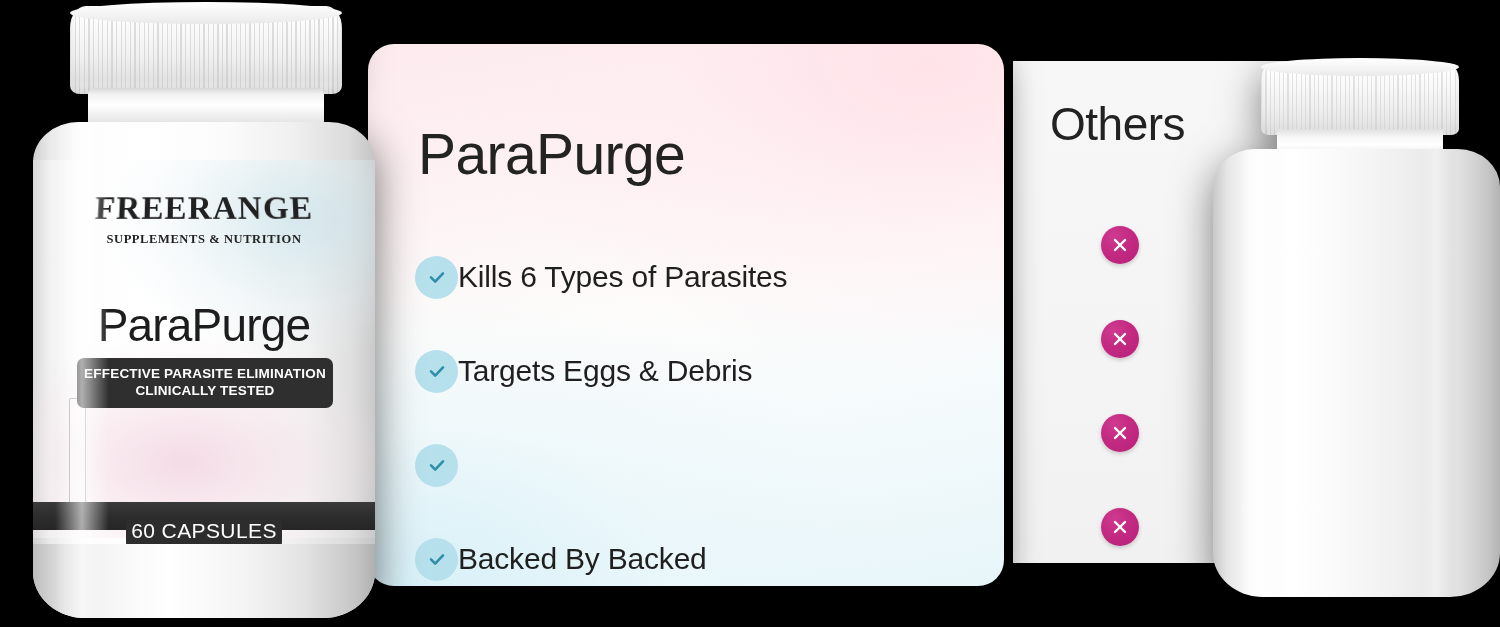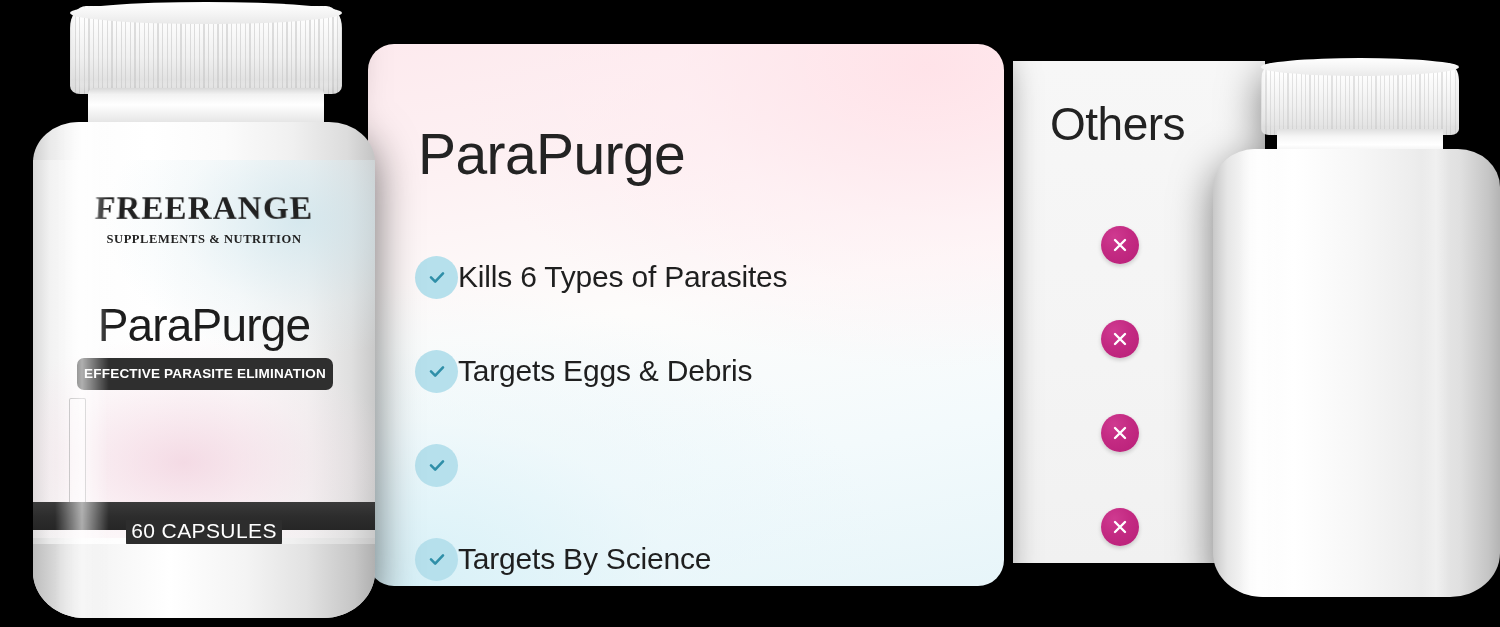--- a/index.html
+++ b/index.html
@@ -77,20 +77,21 @@
   
   #others-panel {
     position: absolute;
     left: 1013px;
     top: 61px;
     width: 252px;
     height: 502px;
     background: linear-gradient(180deg, #f7f7f7 0%, #f4f4f4 60%, #f1f1f1 100%);
     box-shadow: 0 10px 30px rgba(0,0,0,0.5), 0 2px 5px rgba(0,0,0,0.35);
     z-index: 20;
+    padding-left: 41px;
   }
   #others-title {
     position: absolute;
     left: 37px;
     top: 40px;
     font-size: 46px;
     font-weight: 400;
     letter-spacing: -0.5px;
     color: #222222;
     line-height: 1;
@@ -438,37 +439,38 @@
           </svg>
         </span>
       </div>
 
       <div class="benefit-row">
         <span class="check-badge">
           <svg width="24" height="24" viewBox="0 0 24 24" aria-hidden="true">
             <path d="M6 12.4 L10.2 16.6 L18 8.4" stroke="#2f8fa8" stroke-width="2.6" stroke-linecap="round" stroke-linejoin="round" fill="none"></path>
           </svg>
         </span>
-        <span class="benefit-text">Targets By Science</span>
+        <span class="benefit-text">Backed By Backed</span>
       </div>
     </div>
   </div>
 
   <div id="bottle-left">
     <div id="bl-cap"></div>
     <div id="bl-cap-top"></div>
     <div id="bl-neck"></div>
     <div id="bl-body">
       <div id="bl-label">
         <div id="bl-label-sidebox"></div>
         <div id="bl-brand">FREERANGE</div>
         <div id="bl-brand-sub">SUPPLEMENTS &amp; NUTRITION</div>
         <div id="bl-product">ParaPurge</div>
         <div id="bl-tagline">
           <div>EFFECTIVE PARASITE ELIMINATION</div>
+          <div>CLINICALLY TESTED</div>
         </div>
       </div>
       <div id="bl-capbar"></div>
       <div id="bl-captab">60 CAPSULES</div>
       <div id="bl-base"></div>
       <div id="bl-gloss"></div>
     </div>
   </div>
 
 </div>

